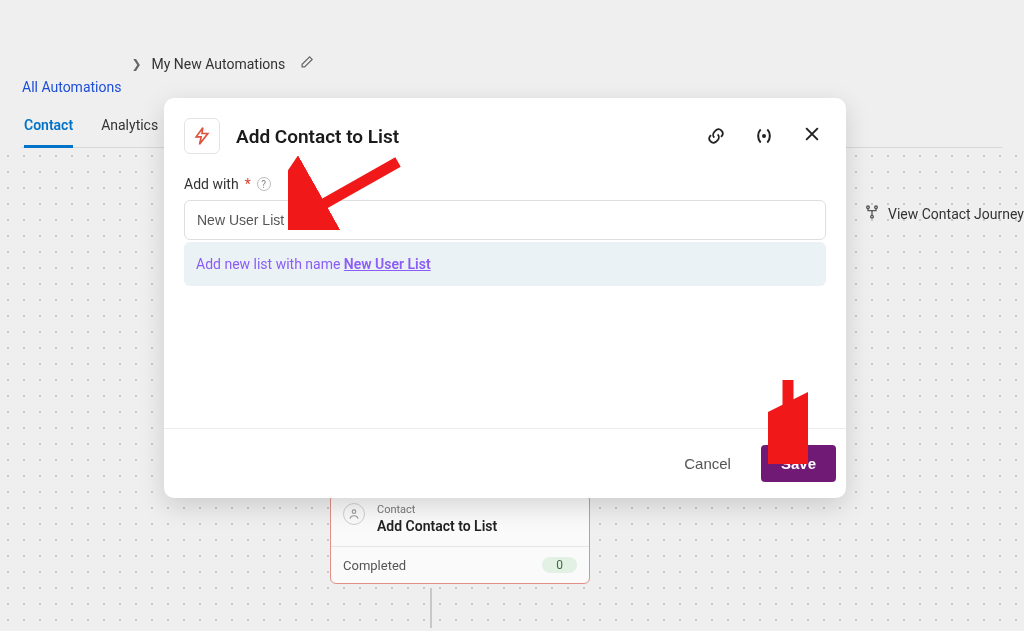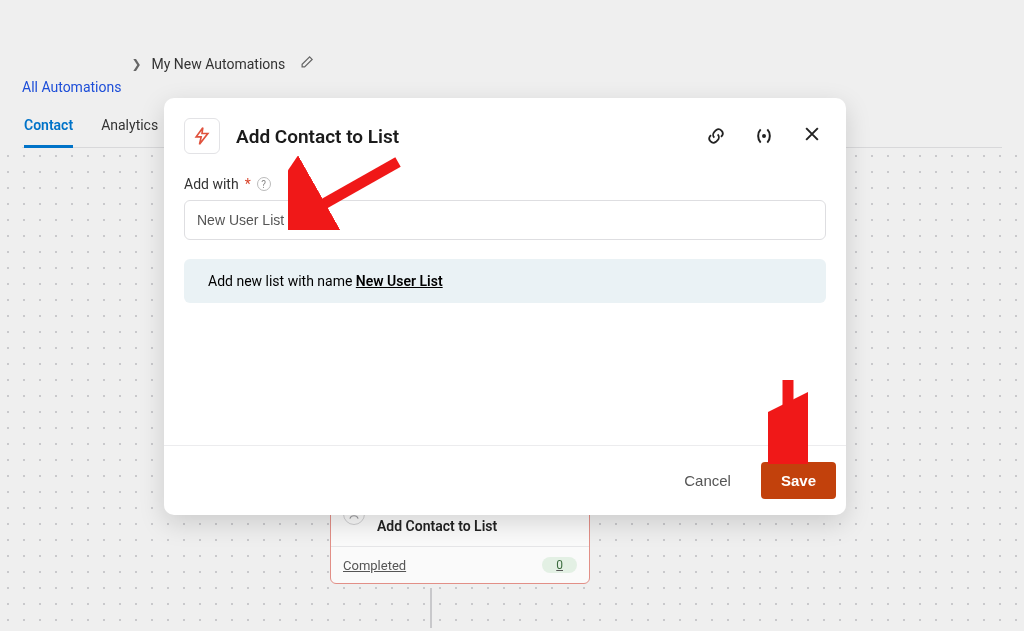--- a/index.html
+++ b/index.html
@@ -106,21 +106,21 @@
     border-radius: 50%;
     display: flex; align-items: center; justify-content: center;
     font-size: 10px; color: #888; flex-shrink: 0;
   }
   .node-text { display: flex; flex-direction: column; gap: 2px; }
   .node-kicker { font-size: 11px; color: #777; }
   .node-title { font-size: 14px; font-weight: 600; color: #222; }
   .node-bottom {
     display: flex; align-items: center; justify-content: space-between;
     padding: 10px 12px;
-    font-size: 13px; color: #555; text-decoration: underline;
+    font-size: 13px; color: #555;
   }
   .count-badge {
     background: #e3f0e4;
     color: #3a6b3d;
     padding: 1px 14px;
     border-radius: 10px;
     font-size: 12px;
   }
   .node-line {
     position: absolute;
@@ -185,45 +185,45 @@
     width: 100%;
     height: 40px;
     border: 1px solid #dedee1;
     border-radius: 6px;
     padding: 0 12px;
     font-size: 14px;
     color: #555;
     background: #fff;
   }
   .suggestion {
-    margin-top: 19px;
+    margin-top: 2px;
     background: #eaf2f5;
     border-radius: 6px;
-    padding: 14px 24px;
-    font-size: 14px;
-    color: #000000;
+    padding: 14px 12px;
+    font-size: 14px;
+    color: #8b5cf6;
     cursor: pointer;
   }
   .suggestion .sval { font-weight: 600; text-decoration: underline; }
 
   .modal-spacer { height: 132px; }
   .modal-footer {
     border-top: 1px solid #ececee;
     padding: 16px 10px;
     display: flex;
     justify-content: flex-end;
     align-items: center;
     gap: 24px;
   }
   .btn-cancel {
     background: transparent; border: none; color: #555; font-size: 15px; cursor: pointer;
     padding: 8px 6px;
   }
   .btn-save {
-    background: #c2410c;
+    background: #701a75;
     color: #fff;
     border: none;
     border-radius: 4px;
     font-size: 15px;
     font-weight: 600;
     padding: 10px 20px;
     cursor: pointer;
   }
 
   
@@ -244,20 +244,31 @@
           </svg>
       </span>
     </nav>
     <div class="tabs">
       <div class="tab active">Contact</div>
       <div class="tab">Analytics</div>
     </div>
   </div>
 
   <div class="canvas">
+    <div class="vcj-btn">
+      <span class="vcj-icon">
+        <svg viewBox="0 0 24 24" width="16" height="16" fill="none" stroke="currentColor" stroke-width="2">
+            <circle cx="6" cy="5" r="2"></circle>
+            <circle cx="18" cy="5" r="2"></circle>
+            <circle cx="12" cy="19" r="2"></circle>
+            <path d="M6 7v3h12V7M12 10v7"></path>
+          </svg>
+      </span>
+      <span>View Contact Journey</span>
+    </div>
 
     <div class="node-card">
       <div class="node-top">
         <div class="node-icon">
           <svg viewBox="0 0 24 24" width="14" height="14" fill="none" stroke="#9a9a9d" stroke-width="2">
               <circle cx="12" cy="8" r="3"></circle>
               <path d="M5 20c1-4 5-5 7-5s6 1 7 5"></path>
             </svg>
         </div>
         <div class="node-text">

